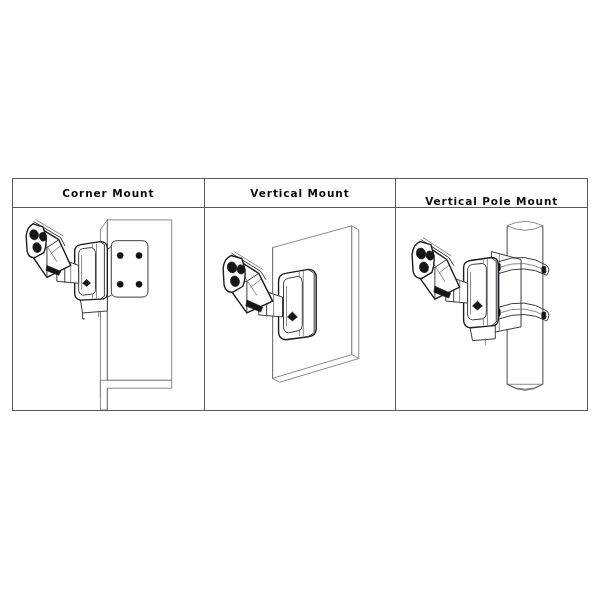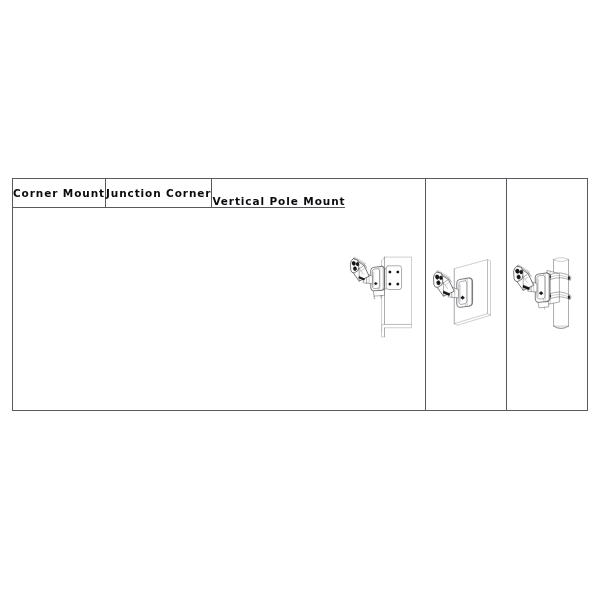--- a/index.html
+++ b/index.html
@@ -21,20 +21,21 @@
   }
   .mount-table {
     position: absolute;
     left: 12px;
     top: 178px;
     width: 576px;
     height: 233px;
     border: 1px solid #58585e;
     box-sizing: border-box;
     display: flex;
+    flex-direction: column;
     background: #ffffff;
   }
   .table-head {
     display: flex;
     height: 28px;
     flex: 0 0 28px;
     border-bottom: 1px solid #58585e;
   }
   .table-body {
     display: flex;
@@ -122,21 +123,21 @@
 
 <div id="page">
 
   <div class="mount-table">
 
     <div class="table-head">
       <div class="head-cell">
         <span class="head-label">Corner Mount</span>
       </div>
       <div class="head-cell">
-        <span class="head-label">Junction Corner</span>
+        <span class="head-label">Vertical Mount</span>
       </div>
       <div class="head-cell">
         <span class="head-label">Vertical Pole Mount</span>
       </div>
     </div>
 
     <div class="table-body">
 
       <div class="body-cell">
         <svg class="cell-svg" viewBox="0 0 192 204" preserveAspectRatio="xMidYMid meet">

